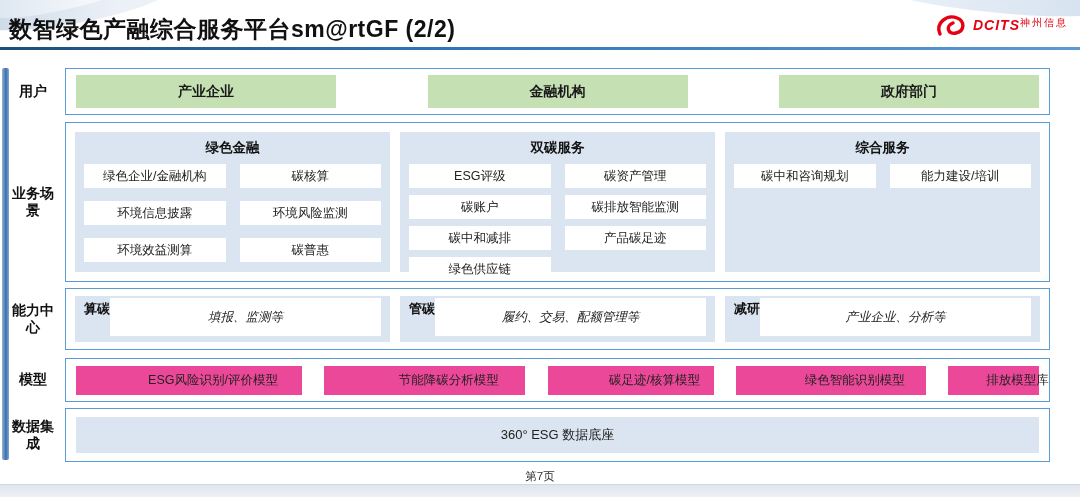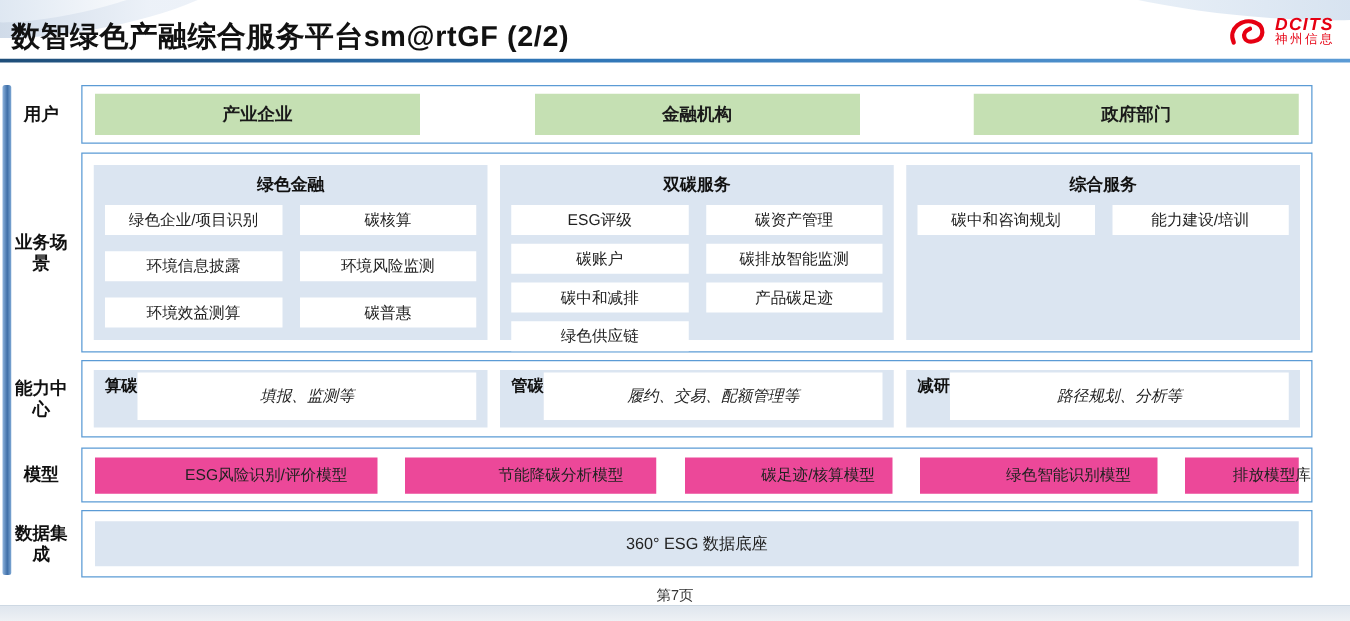--- a/index.html
+++ b/index.html
@@ -11,21 +11,21 @@
   .swoosh1 { position:absolute; top:-34px; left:-50px; width:240px; height:58px; border-radius:50%;
              background:linear-gradient(100deg,#b9c9dd 0%,#e9eff7 70%); transform:rotate(-10deg); opacity:.85; }
   .swoosh2 { position:absolute; top:-38px; left:-30px; width:200px; height:46px; border-radius:50%;
              background:linear-gradient(100deg,#d7e2ef 0%,#ffffff 80%); transform:rotate(-14deg); }
   .swoosh3 { position:absolute; top:-40px; right:-60px; width:300px; height:52px; border-radius:50%;
              background:linear-gradient(80deg,#eef4fa 0%,#cfdded 90%); transform:rotate(6deg); opacity:.9; }
   .page-title { position:absolute; left:9px; top:14px; font-size:23px; font-weight:bold; color:#111; letter-spacing:0.5px; }
   .title-rule { position:absolute; top:47px; left:0; width:1080px; height:3px;
                 background:linear-gradient(90deg,#1f4e79,#2e74b5 40%,#5b9bd5); }
   .logo { position:absolute; right:12px; top:10px; display:flex; align-items:center; gap:4px; }
-  .logo-texts { display:flex; flex-direction:column; line-height:1.05; }
+  .logo-texts { display:flex; flex-direction:row; line-height:1.05; }
   .logo-brand { color:#e60012; font-weight:bold; font-style:italic; font-size:14px; letter-spacing:1px; }
   .logo-company { color:#e60012; font-size:10px; letter-spacing:2px; }
 
   
   .leftbar { position:absolute; left:2px; top:68px; width:7px; height:392px;
              background:linear-gradient(90deg,#8fb4dd,#3f6fa8 55%,#7da7d4); border-radius:2px; }
   .row-label { position:absolute; left:8px; width:50px; display:flex; align-items:center; justify-content:center;
                text-align:center; font-weight:bold; font-size:14px; color:#111; line-height:1.25; }
   .row { position:absolute; left:65px; width:985px; border:1.5px solid #5b9bd5; background:#fff; }
 
@@ -102,21 +102,21 @@
   <div class="row row-users">
     <div class="user-box">产业企业</div>
     <div class="user-box">金融机构</div>
     <div class="user-box">政府部门</div>
   </div>
 
   <div class="row row-scenes">
     <div class="panel">
       <div class="panel-title">绿色金融</div>
       <div class="panel-grid g-left">
-        <div class="item-box">绿色企业/项目识别</div>
+        <div class="item-box">绿色企业/金融机构</div>
         <div class="item-box">碳核算</div>
         <div class="item-box">环境信息披露</div>
         <div class="item-box">环境风险监测</div>
         <div class="item-box">环境效益测算</div>
         <div class="item-box">碳普惠</div>
       </div>
     </div>
     <div class="panel">
       <div class="panel-title">双碳服务</div>
       <div class="panel-grid g-mid">
@@ -142,21 +142,21 @@
     <div class="cap-panel">
       <div class="cap-title">算碳</div>
       <div class="cap-desc">填报、监测等</div>
     </div>
     <div class="cap-panel">
       <div class="cap-title">管碳</div>
       <div class="cap-desc">履约、交易、配额管理等</div>
     </div>
     <div class="cap-panel">
       <div class="cap-title">减研</div>
-      <div class="cap-desc">路径规划、分析等</div>
+      <div class="cap-desc">产业企业、分析等</div>
     </div>
   </div>
 
   <div class="row row-models">
     <div class="model-box m1">ESG风险识别/评价模型</div>
     <div class="model-box m2">节能降碳分析模型</div>
     <div class="model-box m3">碳足迹/核算模型</div>
     <div class="model-box m4">绿色智能识别模型</div>
     <div class="model-box m5">排放模型库</div>
   </div>

